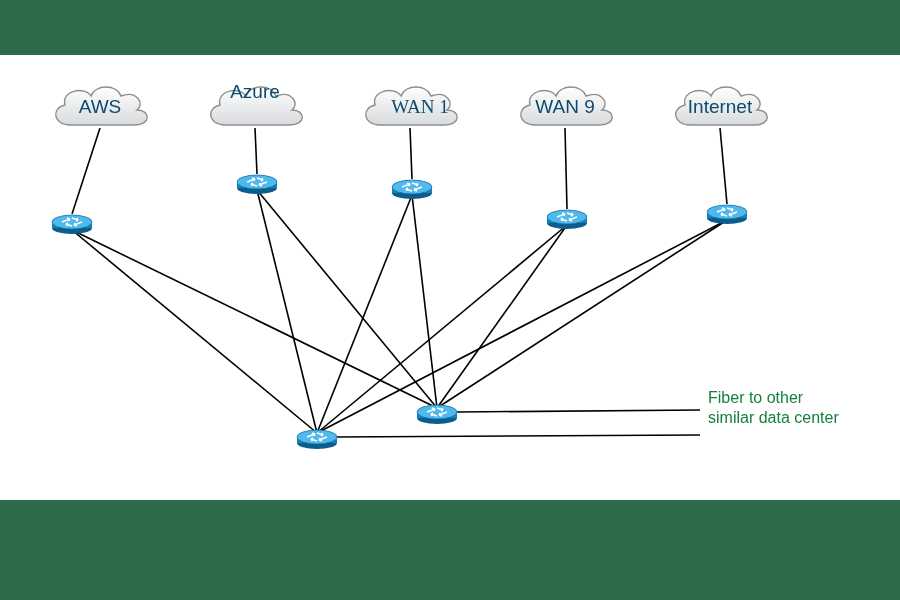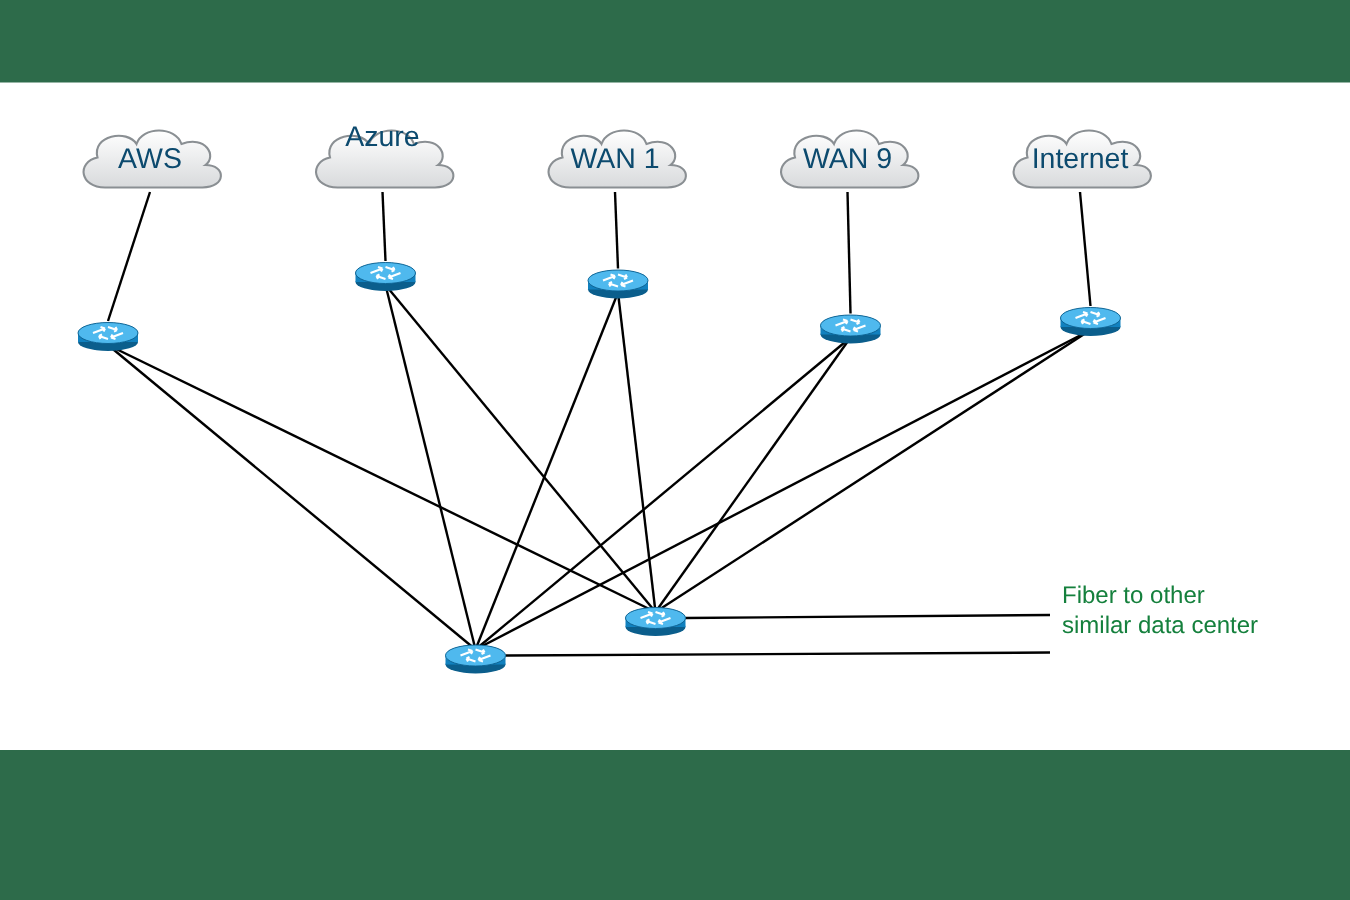--- a/index.html
+++ b/index.html
@@ -151,21 +151,21 @@
         <stop offset="100%" stop-color="#d8dadc"></stop>
       </linearGradient>
     </defs>
     <path d="M25 45
              C8 45 6 28 20 25
              C16 10 40 6 46 16
              C50 4 72 4 76 16
              C92 10 100 24 92 30
              C106 30 106 45 90 45 Z" fill="url(#cg)" stroke="#8a8f93" stroke-width="1.4"></path>
   </svg></div>
-    <div class="cloud-label" style="left: 355px; top: 41px;">WAN 1</div>
+    <div class="cloud-label" style="left: 365px; top: 41px; font-family: Liberation Serif, serif;">WAN 1</div>
     <div class="router" style="left: 390px; top: 120px;"><svg width="44" height="26" viewBox="0 0 44 26">
     <ellipse cx="22" cy="18" rx="20" ry="6" fill="#0b5e8c"></ellipse>
     <ellipse cx="22" cy="12" rx="20" ry="7" fill="#2aa3e0"></ellipse>
     <path d="M22 12 m-20 0 a20 7 0 1 0 40 0" fill="none" stroke="#0b5e8c" stroke-width="0"></path>
     <rect x="2" y="12" width="40" height="6" fill="#1181bf"></rect>
     <ellipse cx="22" cy="12" rx="20" ry="7" fill="#4fb9ee" stroke="#0b5e8c" stroke-width="0.6"></ellipse>
     <g stroke="#ffffff" stroke-width="1.4" fill="#ffffff">
       <path d="M12 12 L20 9 M20 9 l-3 -1 M20 9 l-1 2"></path>
       <path d="M32 12 L24 15 M24 15 l3 1 M24 15 l1 -2"></path>
       <path d="M22 8 L28 10 M28 10 l-1 -2 M28 10 l-2 1"></path>

